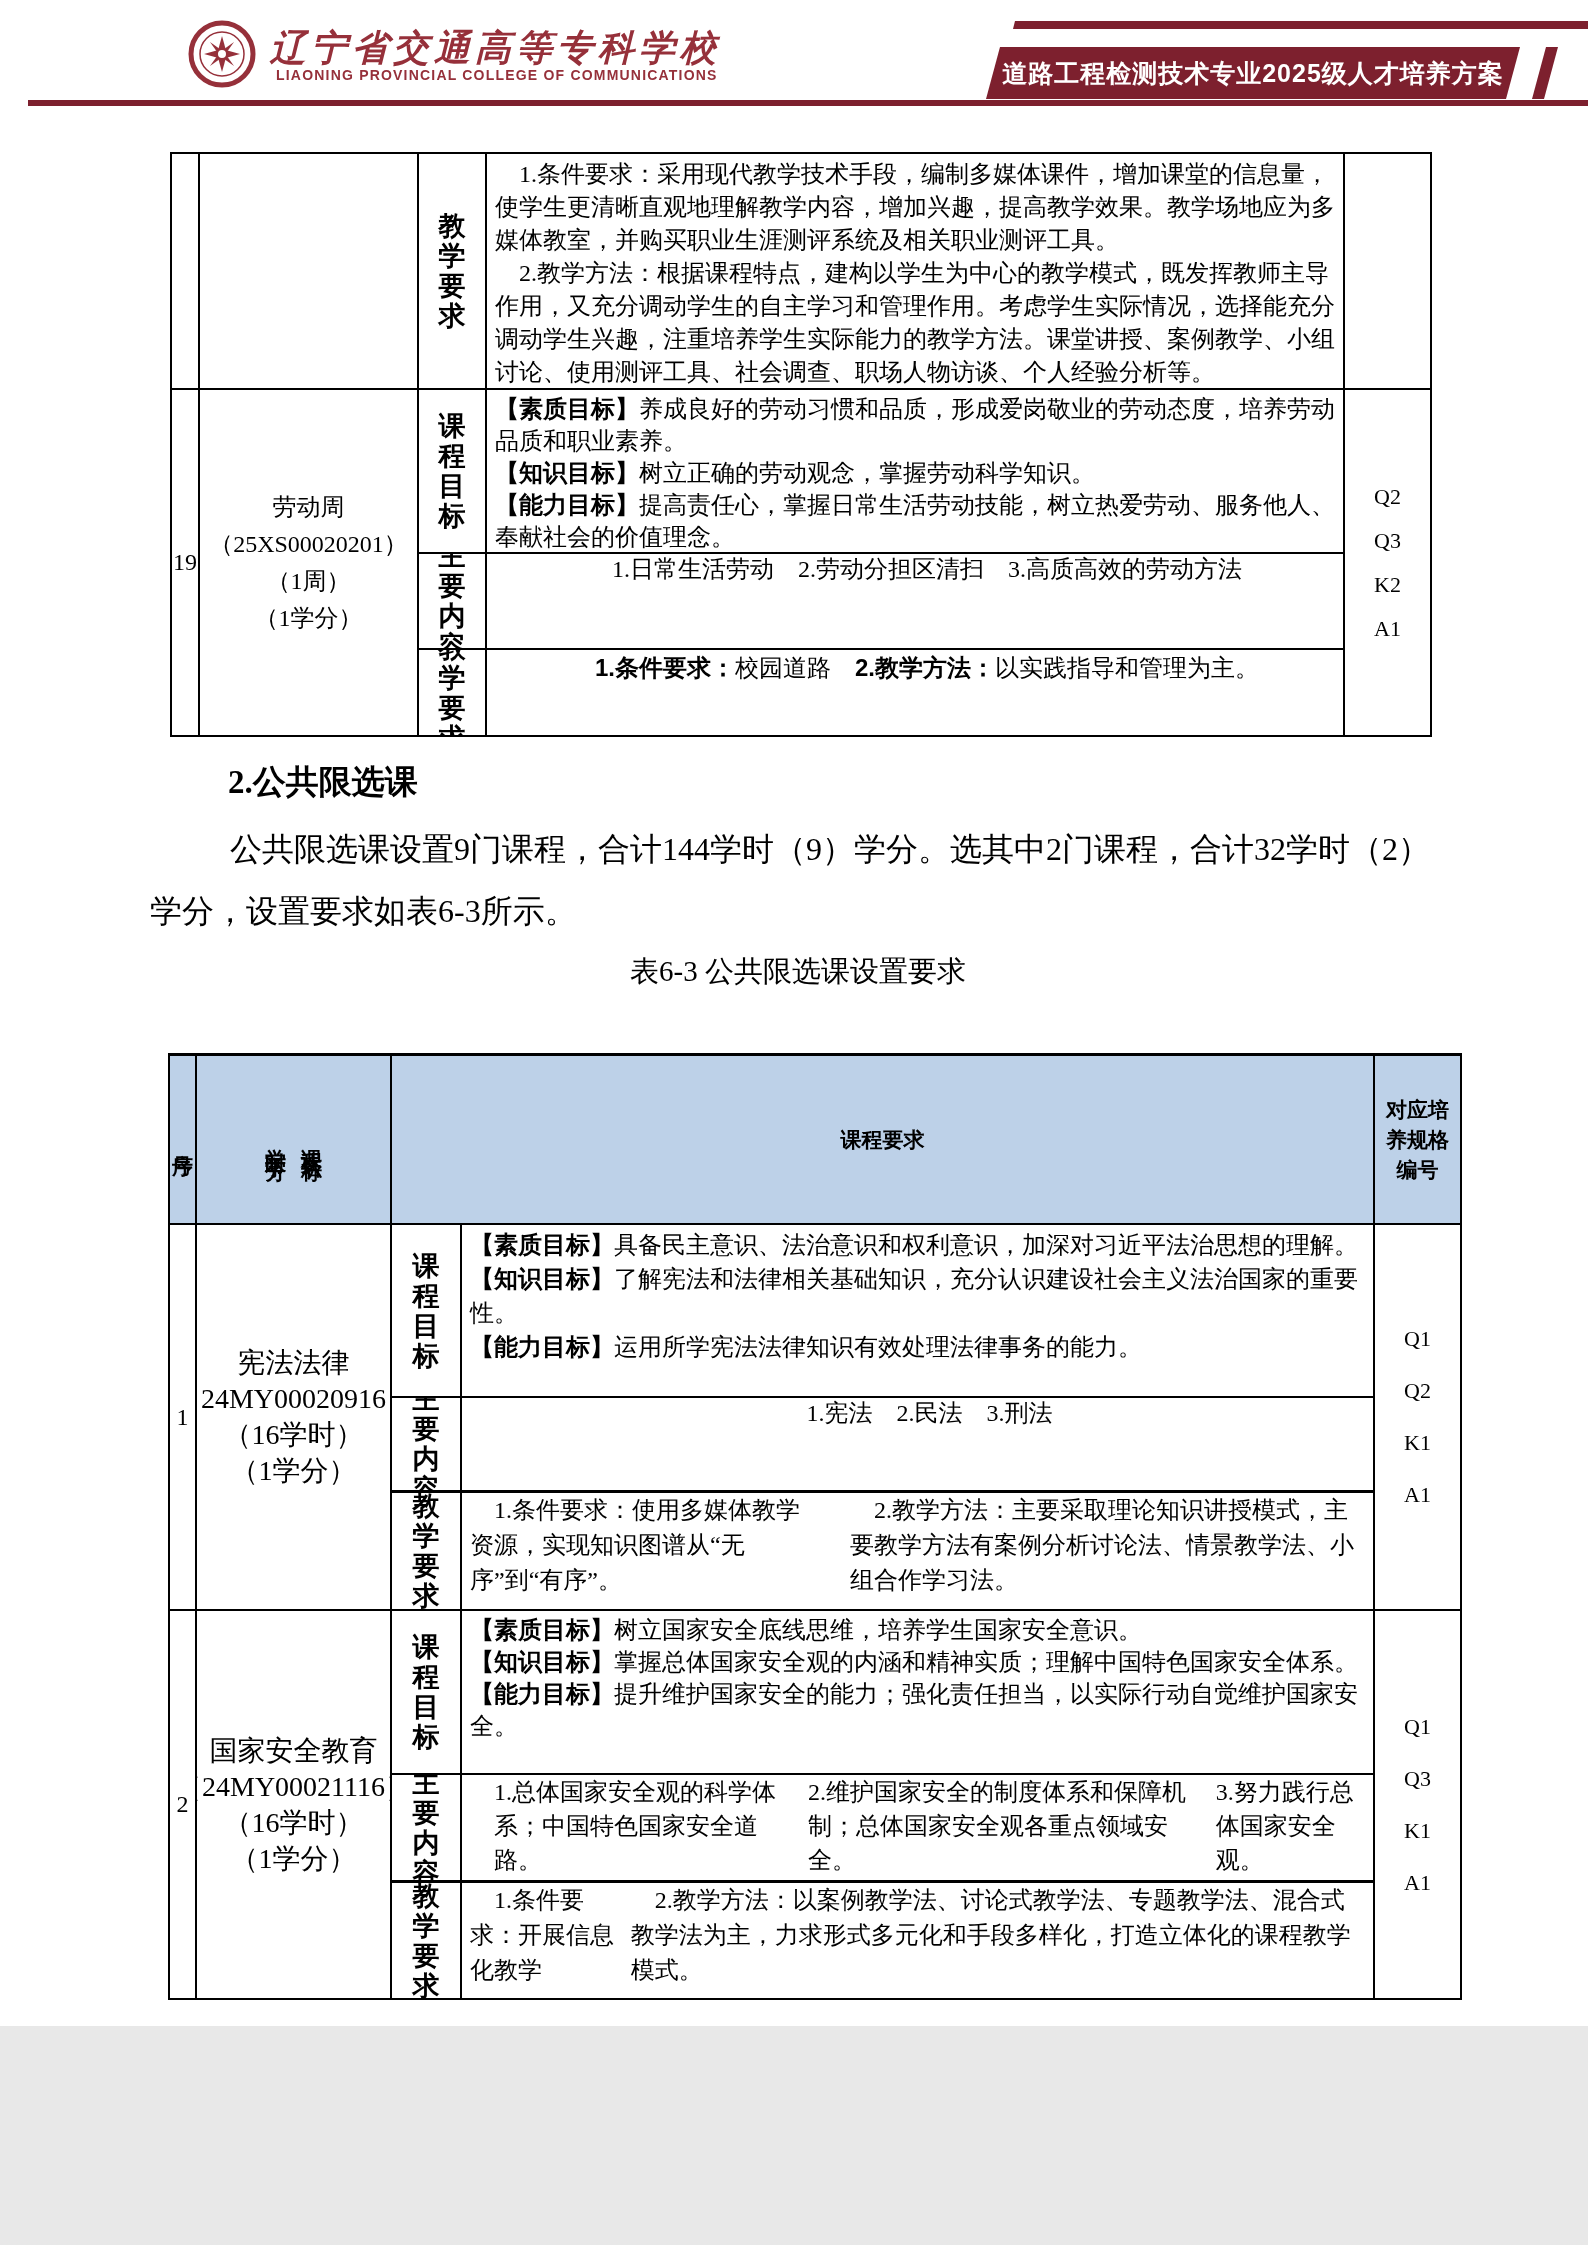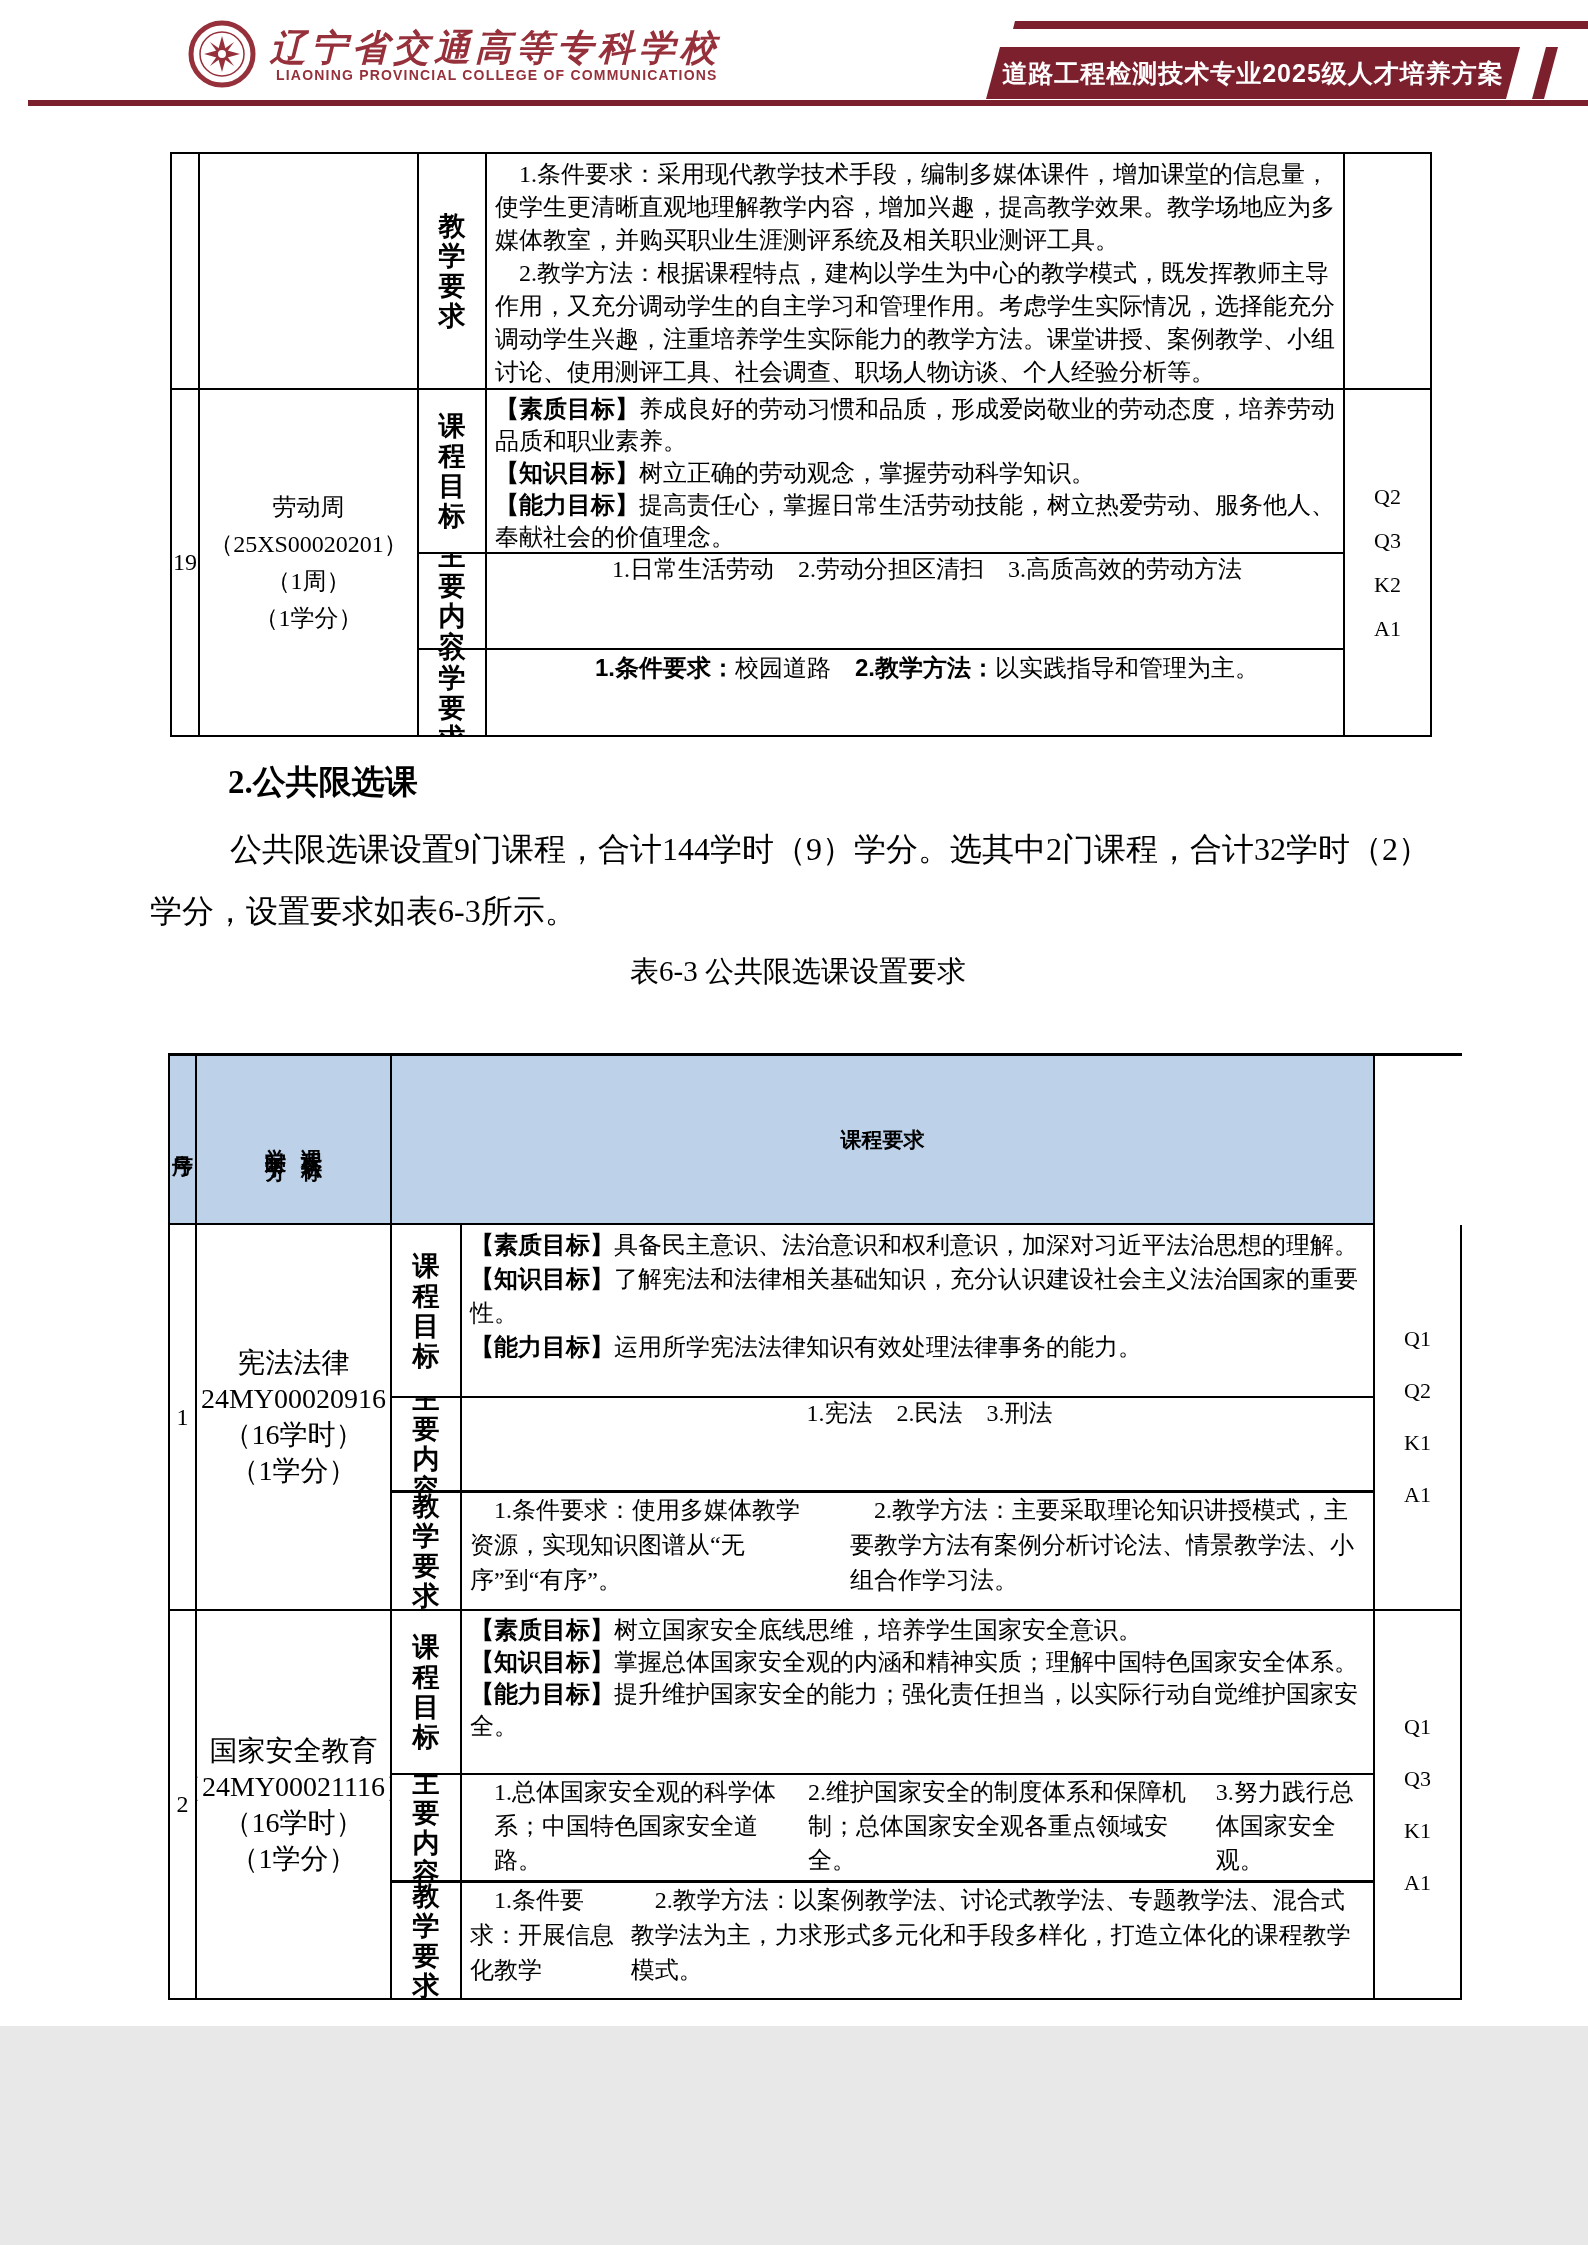--- a/index.html
+++ b/index.html
@@ -164,20 +164,21 @@
   <div id="table2" class="tbl">
 
     <div class="thead" style="grid-area:1/1/2/2;">
         <span class="vseq">序号</span>
       </div>
     <div class="thead" style="grid-area:1/2/2/3;">
         <span class="vname">课程名称
 学时学分</span>
       </div>
     <div class="thead" style="grid-area:1/3/2/5;">课程要求</div>
+    <div class="thead hspec" style="grid-area:1/5/2/6;">对应培养规格编号</div>
 
     <div class="seqcell" style="grid-area:2/1/5/2;">1</div>
     <div class="namecell small" style="grid-area:2/2/5/3;">
       <div>宪法法律</div>
       <div>（24MY00020916）</div>
       <div>（16学时）</div>
       <div>（1学分）</div>
     </div>
     <div class="lblcell" style="grid-area:2/3/3/4;">课程目标</div>
     <div class="txtcell lh34" style="grid-area:2/4/3/5;">

